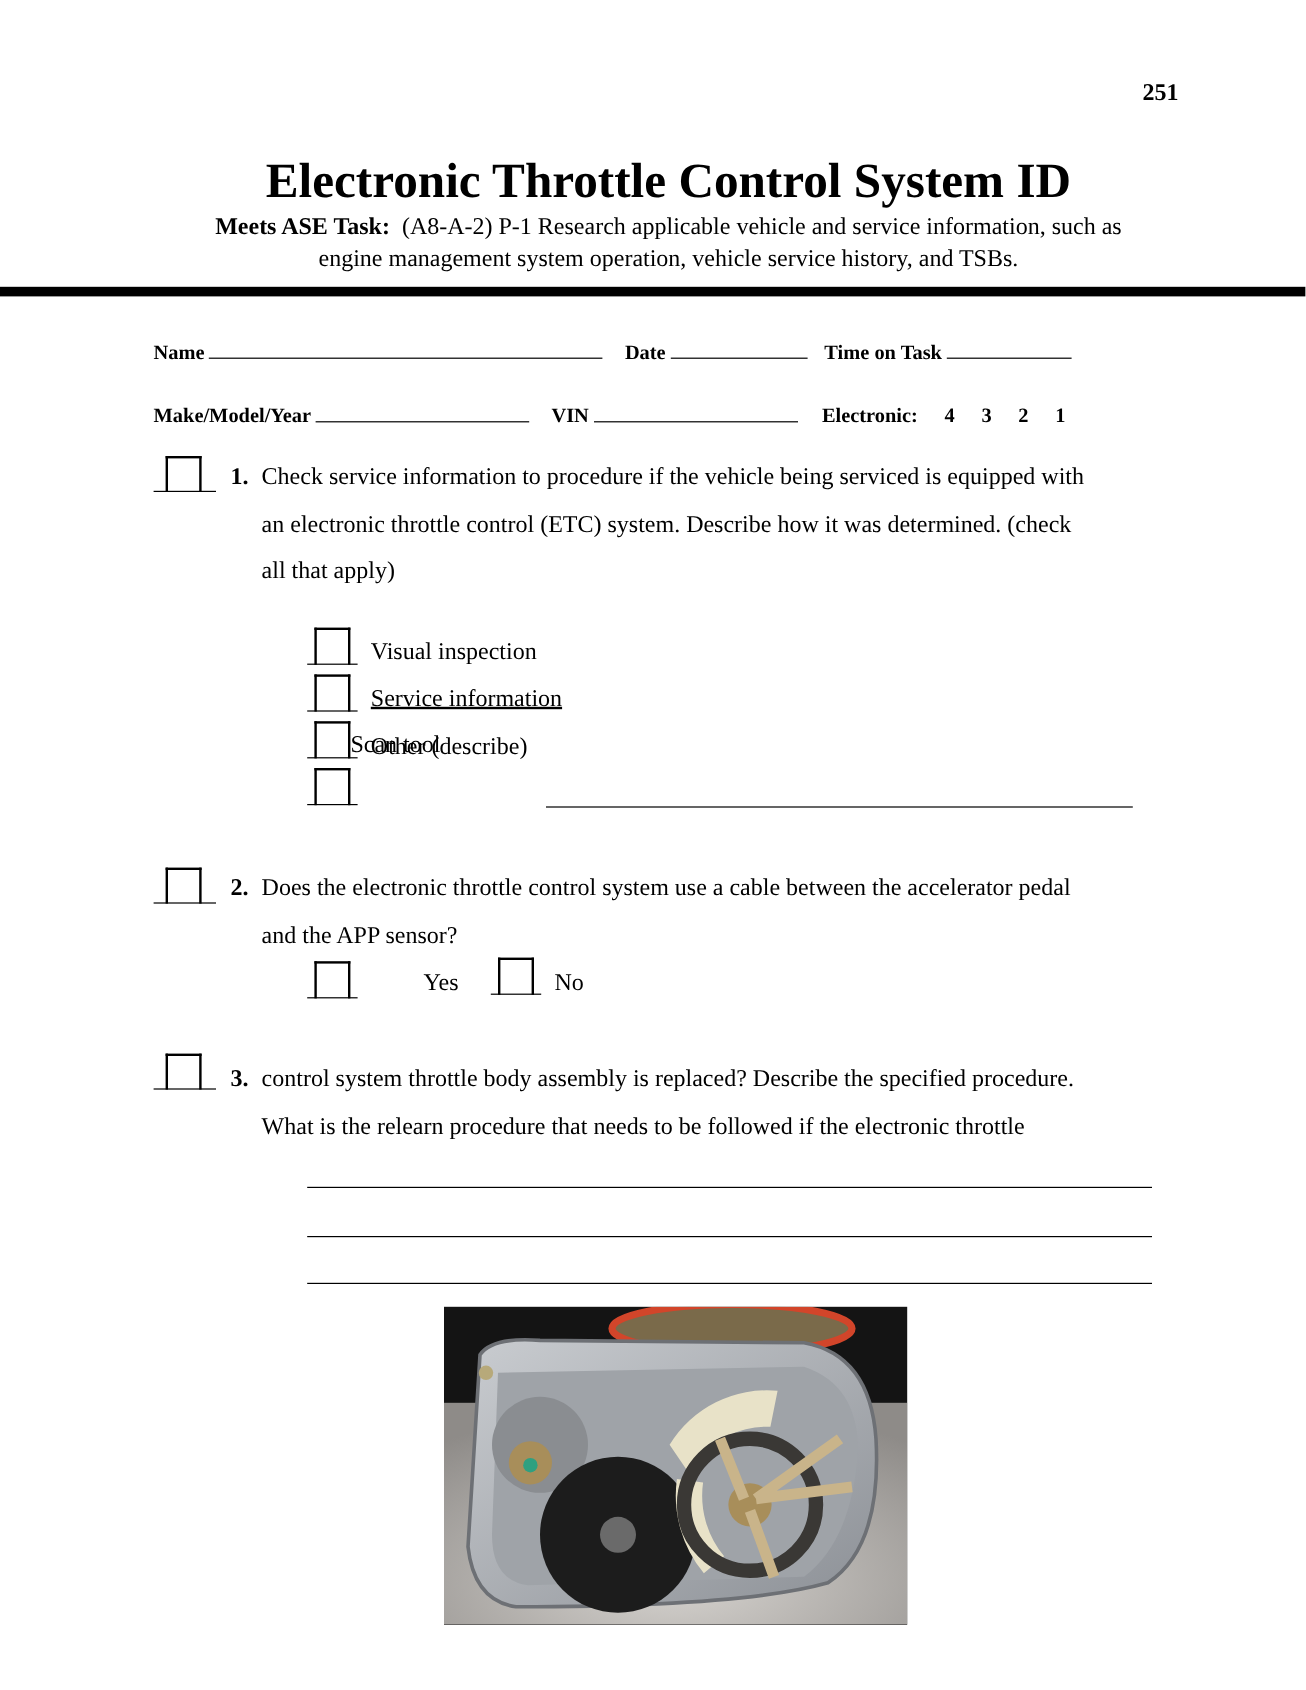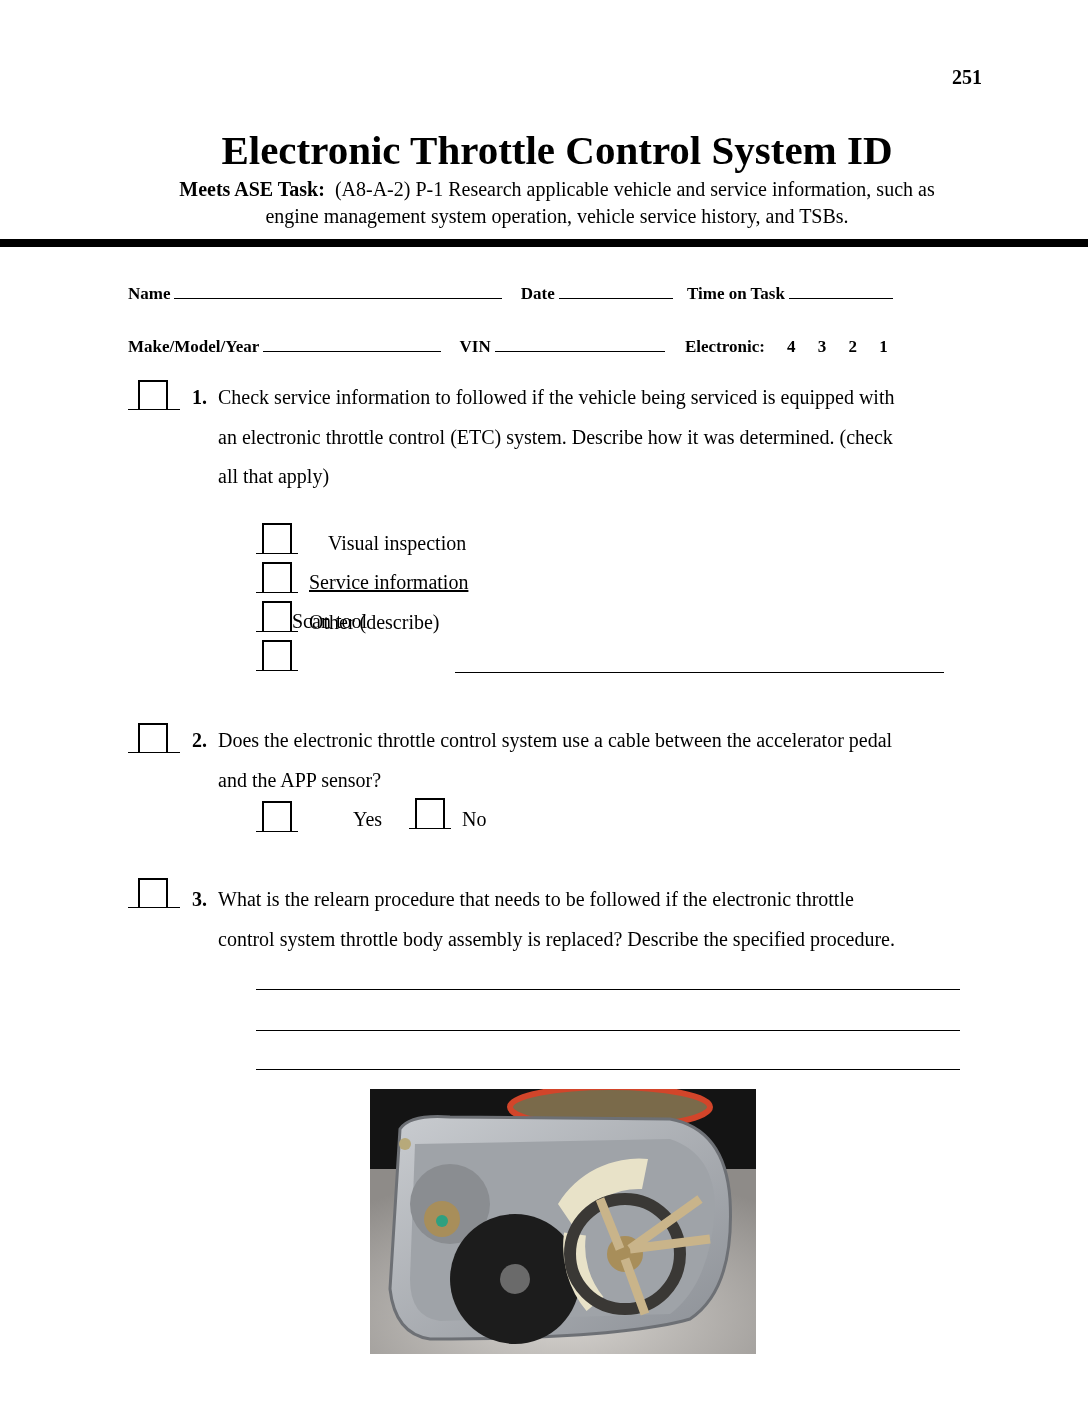--- a/index.html
+++ b/index.html
@@ -52,30 +52,30 @@
   <span class="eval-num">2</span>
   <span class="eval-num">1</span>
 </div>
 
 <div class="abs q-box-wrap" style="left:128px; top:376px;">
   <div class="box"></div>
     <div class="line"></div>
 </div>
 <div class="abs q-text" style="left:218px; top:378px; width:760px;">
   <span class="q-num">1.</span>
-  <div>Check service information to followed if the vehicle being serviced is equipped with</div>
+  <div>Check service information to procedure if the vehicle being serviced is equipped with</div>
   <div>an electronic throttle control (ETC) system.  Describe how it was determined.  (check</div>
   <div>all that apply)</div>
 </div>
 
 <div class="abs opt-box" style="left:256px; top:522px;">
     <div class="box"></div>
     <div class="line"></div>
   </div>
-<div class="abs opt" style="left:309px; top:532px;margin-left:19px;">Visual inspection</div>
+<div class="abs opt" style="left:309px; top:532px;">Visual inspection</div>
 
 <div class="abs opt-box" style="left:256px; top:561px;">
     <div class="box"></div>
     <div class="line"></div>
   </div>
 <div class="abs opt" style="left:309px; top:571px;text-decoration:underline;">Service information</div>
 
 <div class="abs opt-box" style="left:256px; top:600px;">
     <div class="box"></div>
     <div class="line"></div>
@@ -109,22 +109,22 @@
     <div class="line"></div>
   </div>
 <div class="abs opt" style="left:462px; top:808px;">No</div>
 
 <div class="abs q-box-wrap" style="left:128px; top:874px;">
   <div class="box"></div>
     <div class="line"></div>
 </div>
 <div class="abs q-text" style="left:218px; top:880px; width:760px;">
   <span class="q-num">3.</span>
+  <div>control system throttle body assembly is replaced?  Describe the specified procedure.</div>
   <div>What is the relearn procedure that needs to be followed if the electronic throttle</div>
-  <div>control system throttle body assembly is replaced?  Describe the specified procedure.</div>
 </div>
 
 <div class="abs answer-line" style="left:256px; top:989px; width:704px;"></div>
 <div class="abs answer-line" style="left:256px; top:1030px; width:704px;"></div>
 <div class="abs answer-line" style="left:256px; top:1069px; width:704px;"></div>
 
 <div class="abs photo">
   <svg width="386" height="265" viewBox="0 0 386 265">
     <defs>
       <radialGradient id="bg" cx="50%" cy="80%" r="80%">

